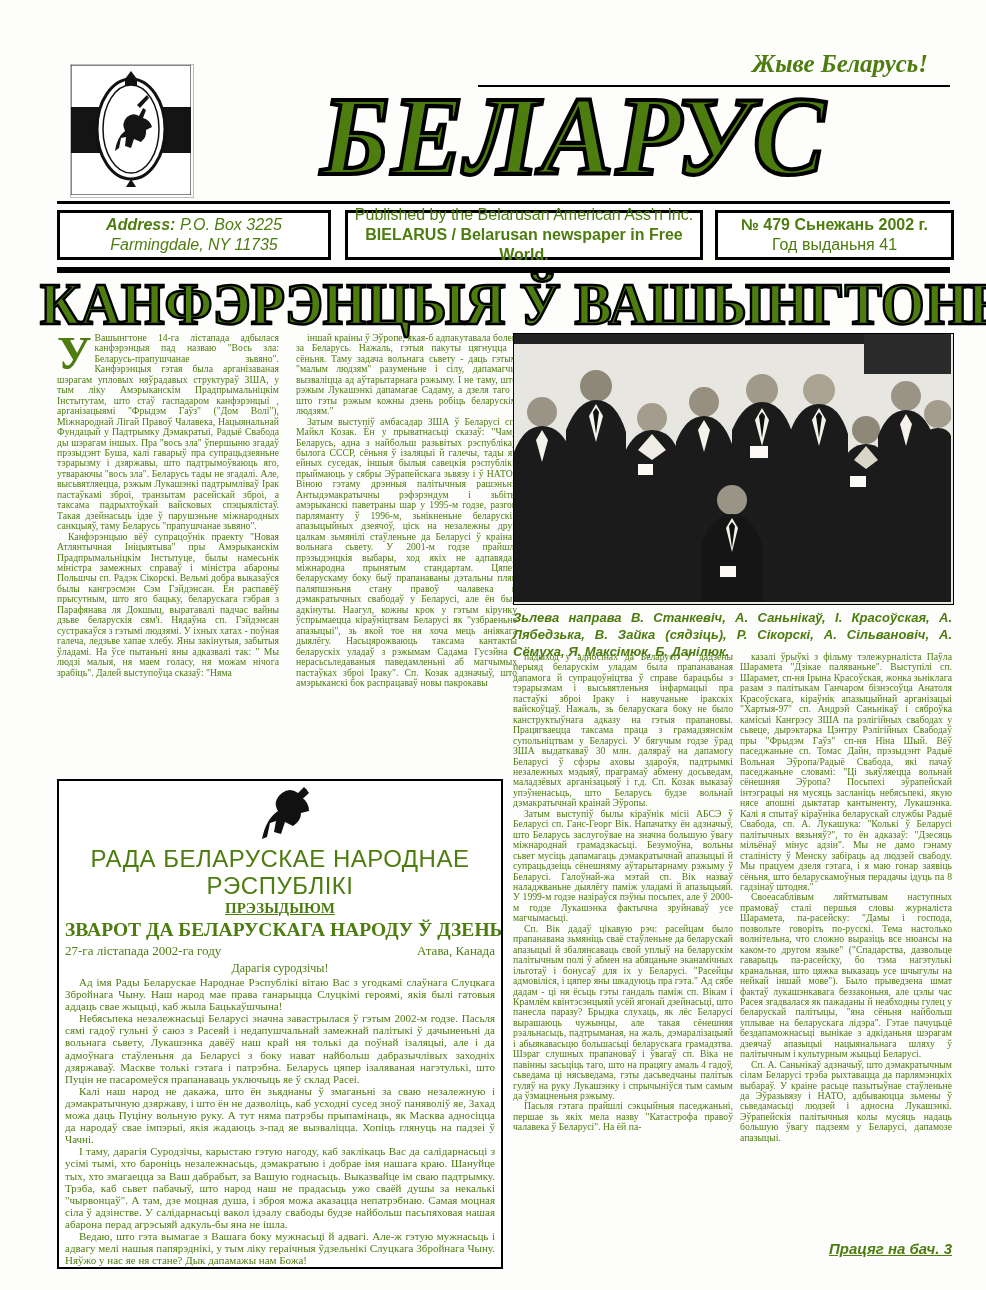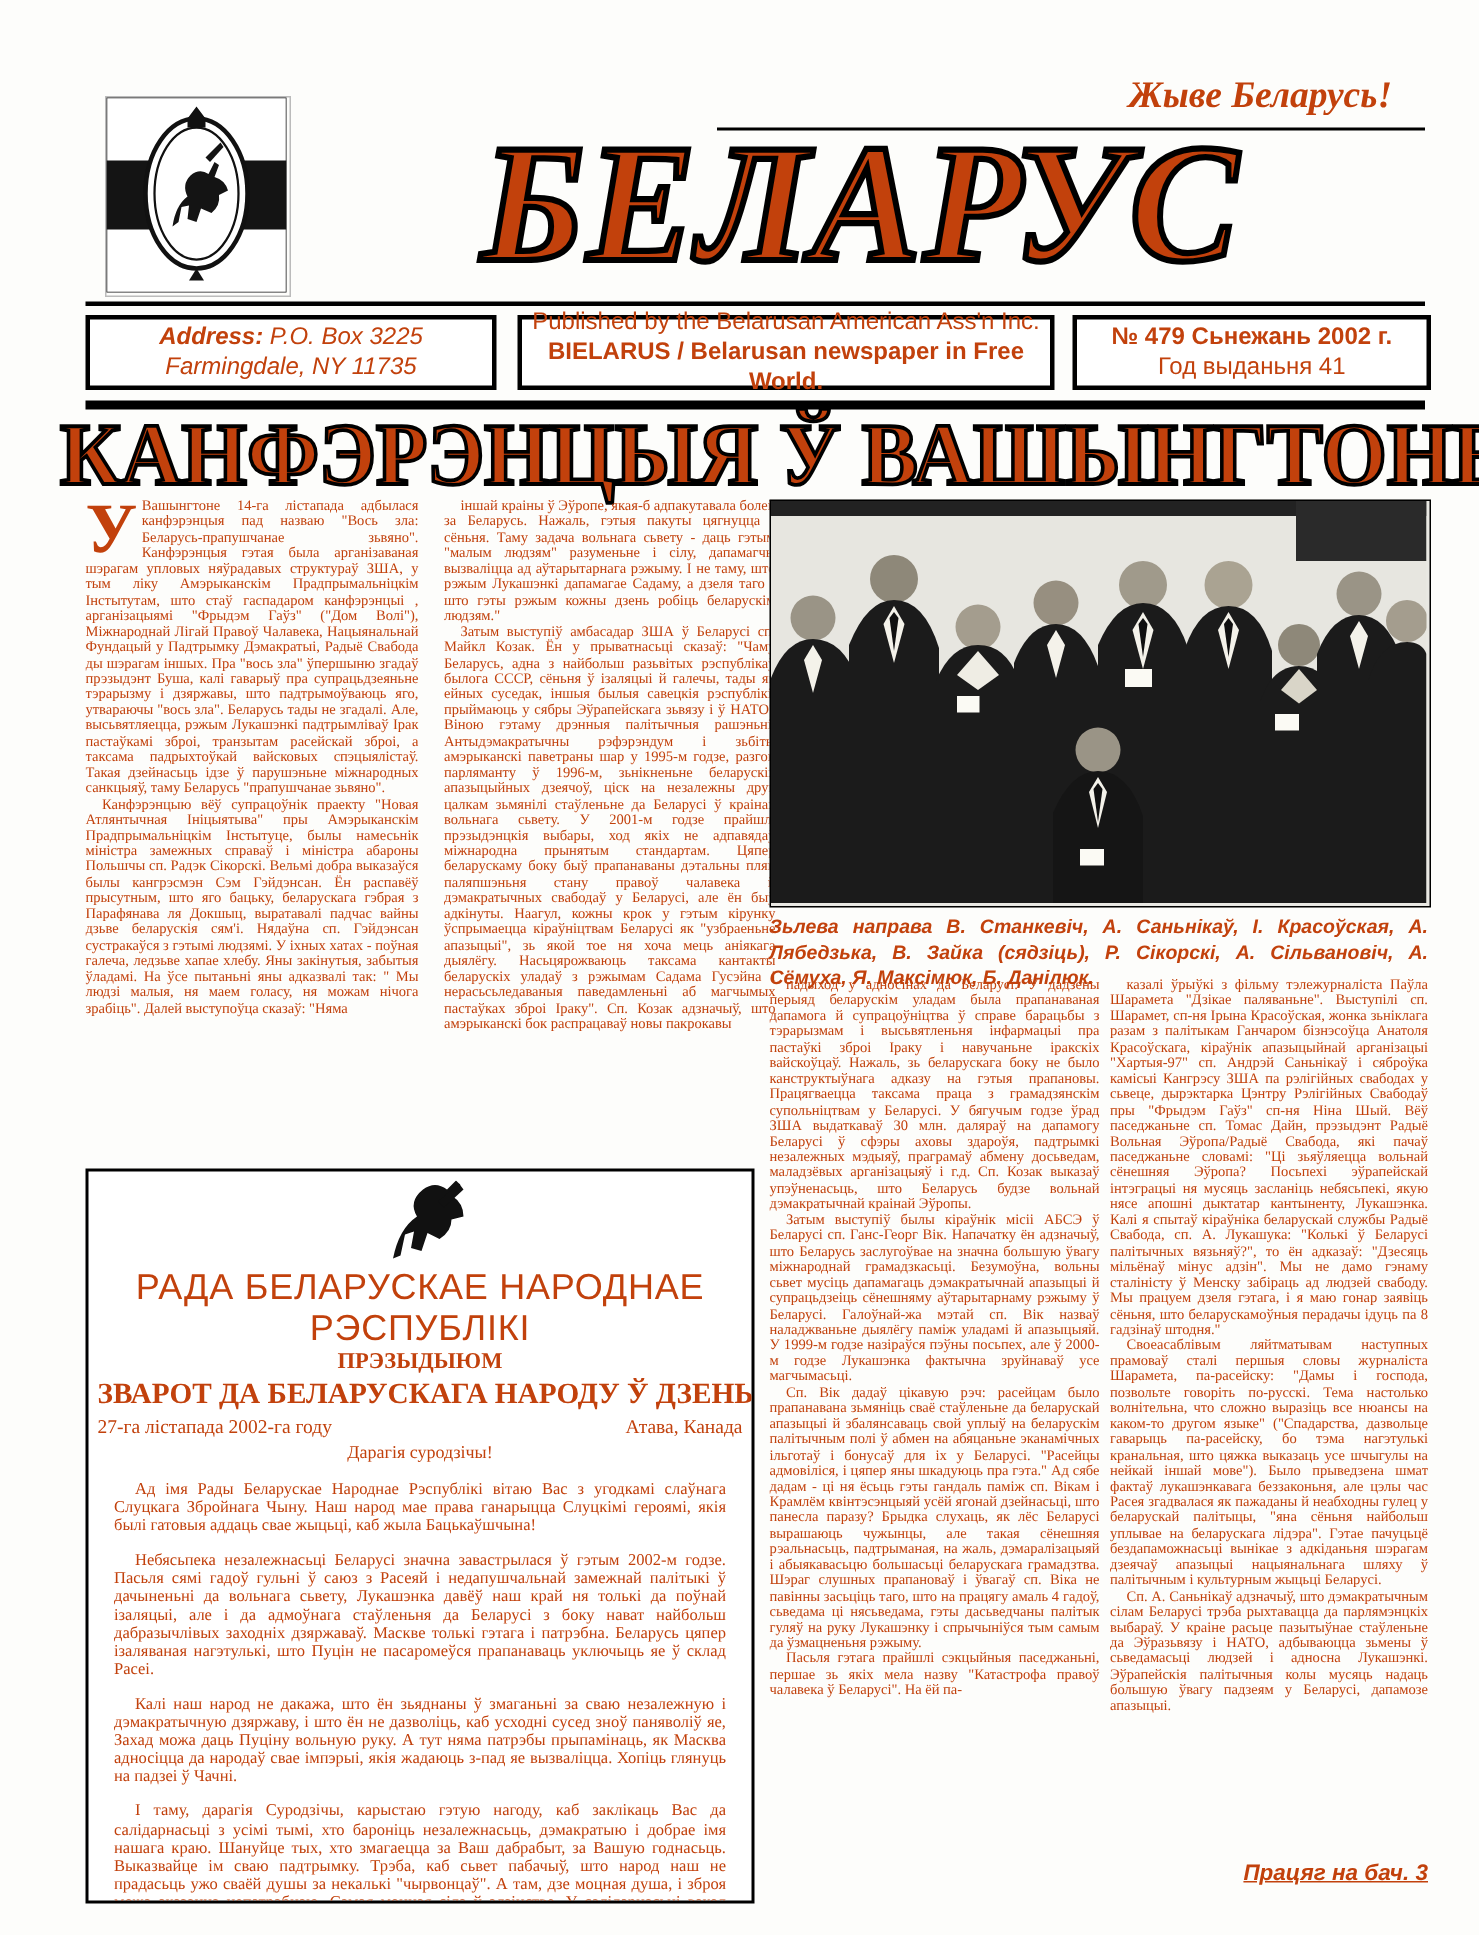--- a/index.html
+++ b/index.html
@@ -1,17 +1,17 @@
 <!DOCTYPE html>
 <html><head>
 <meta charset="utf-8">
 <style>
   html,body{margin:0;padding:0;background:#888;}
   .page{position:relative;width:986px;height:1290px;background:#fdfdfb;margin:0 auto;
-        font-family:"Liberation Serif",serif;color:#c2410c;overflow:hidden;}
+        font-family:"Liberation Serif",serif;color:#4d7c0f;overflow:hidden;}
   
   .slogan{position:absolute;top:50px;right:58px;font-size:25px;font-weight:bold;font-style:italic;
           font-family:"Liberation Serif",serif;}
   .rule-thin-top{position:absolute;top:85px;left:478px;width:472px;height:2px;background:#000;}
   .logo{position:absolute;top:64px;left:70px;width:122px;height:132px;border:1px solid #bbb;}
   .mast-title{position:absolute;top:78px;left:196px;width:756px;height:120px;
       font-family:"Liberation Serif",serif;font-weight:bold;font-style:italic;
       font-size:108px;line-height:118px;letter-spacing:2px;text-align:center;
       -webkit-text-stroke:4px #000;transform:scaleY(1.04);}
   .rule-mast-bottom{position:absolute;top:201px;left:57px;width:893px;height:3px;background:#000;}
@@ -41,26 +41,26 @@
          background:#e9e8e3;overflow:hidden;}
   .caption{position:absolute;left:513px;top:609px;width:439px;
            font-family:"Liberation Sans",sans-serif;font-weight:bold;font-style:italic;
            font-size:13px;line-height:17px;text-align:justify;}
   
   .procl{position:absolute;left:57px;top:779px;width:446px;height:490px;border:2px solid #000;
          background:#fff;padding:4px 6px;box-sizing:border-box;overflow:hidden;}
   .procl .emblem{display:block;margin:2px auto 0 auto;}
   .procl .org{text-align:center;font-family:"Liberation Sans",sans-serif;font-weight:normal;
               font-size:24px;line-height:27px;letter-spacing:0.5px;}
-  .procl .presidium{text-align:center;font-weight:bold;font-size:15px;line-height:19px;}
+  .procl .presidium{text-align:center;font-weight:bold;font-size:15px;line-height:19px;text-decoration:underline;}
   .procl .title{text-align:center;font-weight:bold;font-size:19.5px;line-height:24px;white-space:nowrap;}
   .procl .dateline{display:flex;justify-content:space-between;font-size:13px;line-height:16px;margin-top:1px;gap:16px;}
   .procl .salut{text-align:center;font-size:12px;line-height:15px;margin-top:2px;}
   .procl .body{text-align:justify;font-size:11px;line-height:12.1px;}
-  .procl .body p{margin:11px;text-indent:14px;}
+  .procl .body p{margin:0;text-indent:14px;}
   
   .continuation{position:absolute;left:700px;top:1240px;width:252px;text-align:right;
       font-family:"Liberation Sans",sans-serif;font-weight:bold;font-style:italic;font-size:15px;text-decoration:underline;}
 </style>
 </head>
 <body>
 
 <div class="page">
 
   <div class="slogan">Жыве Беларусь!</div>

